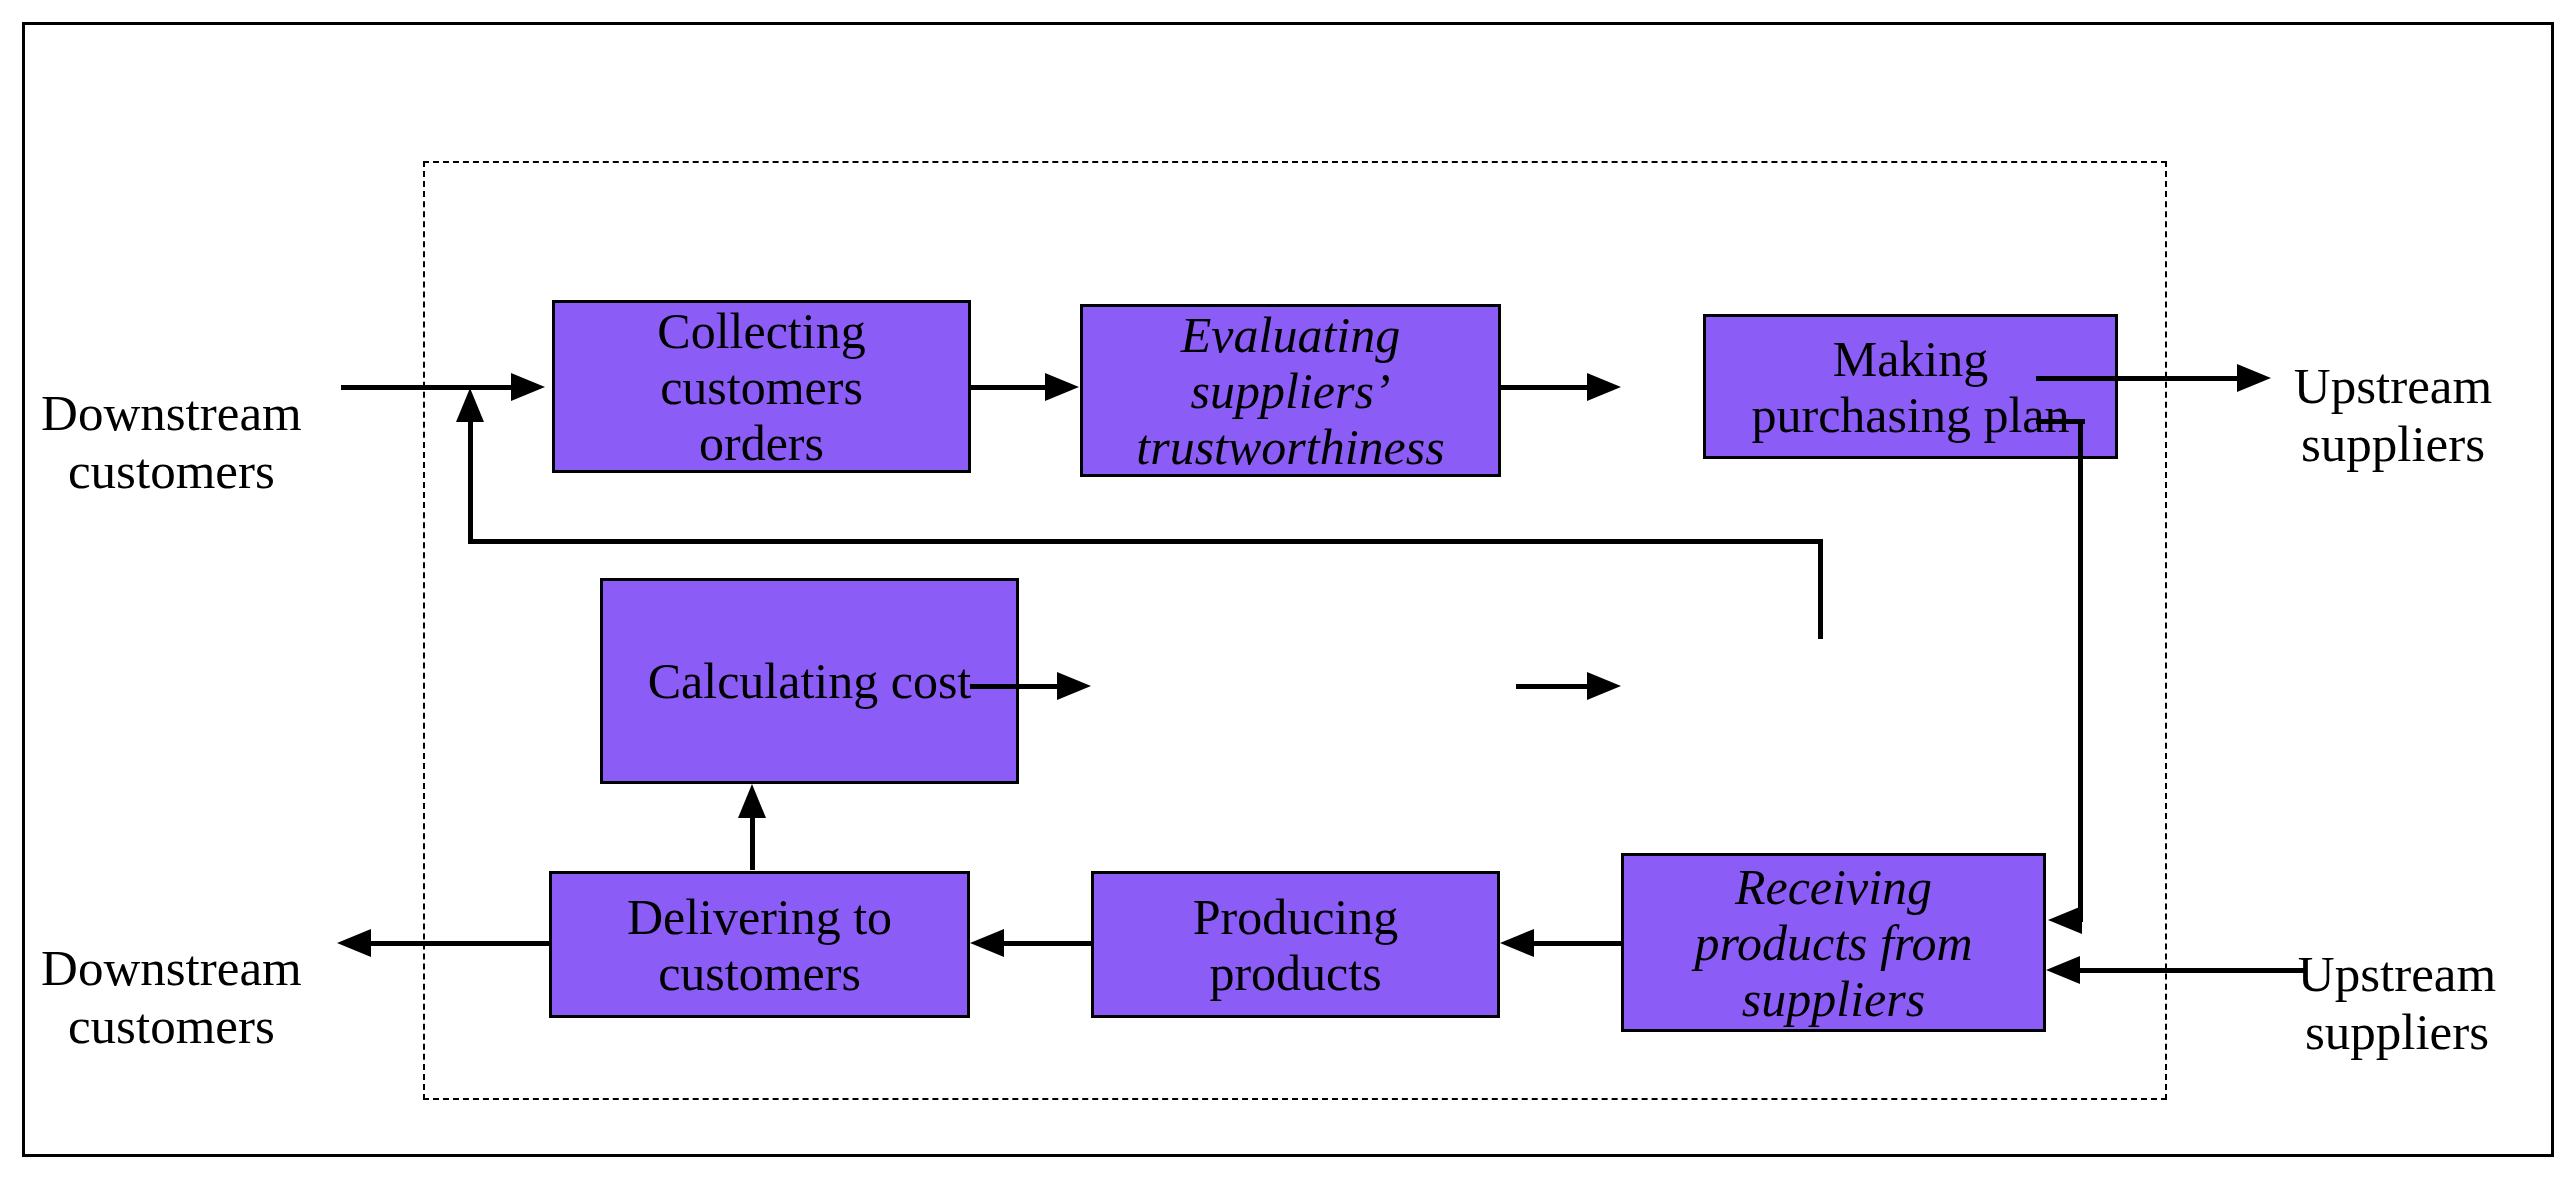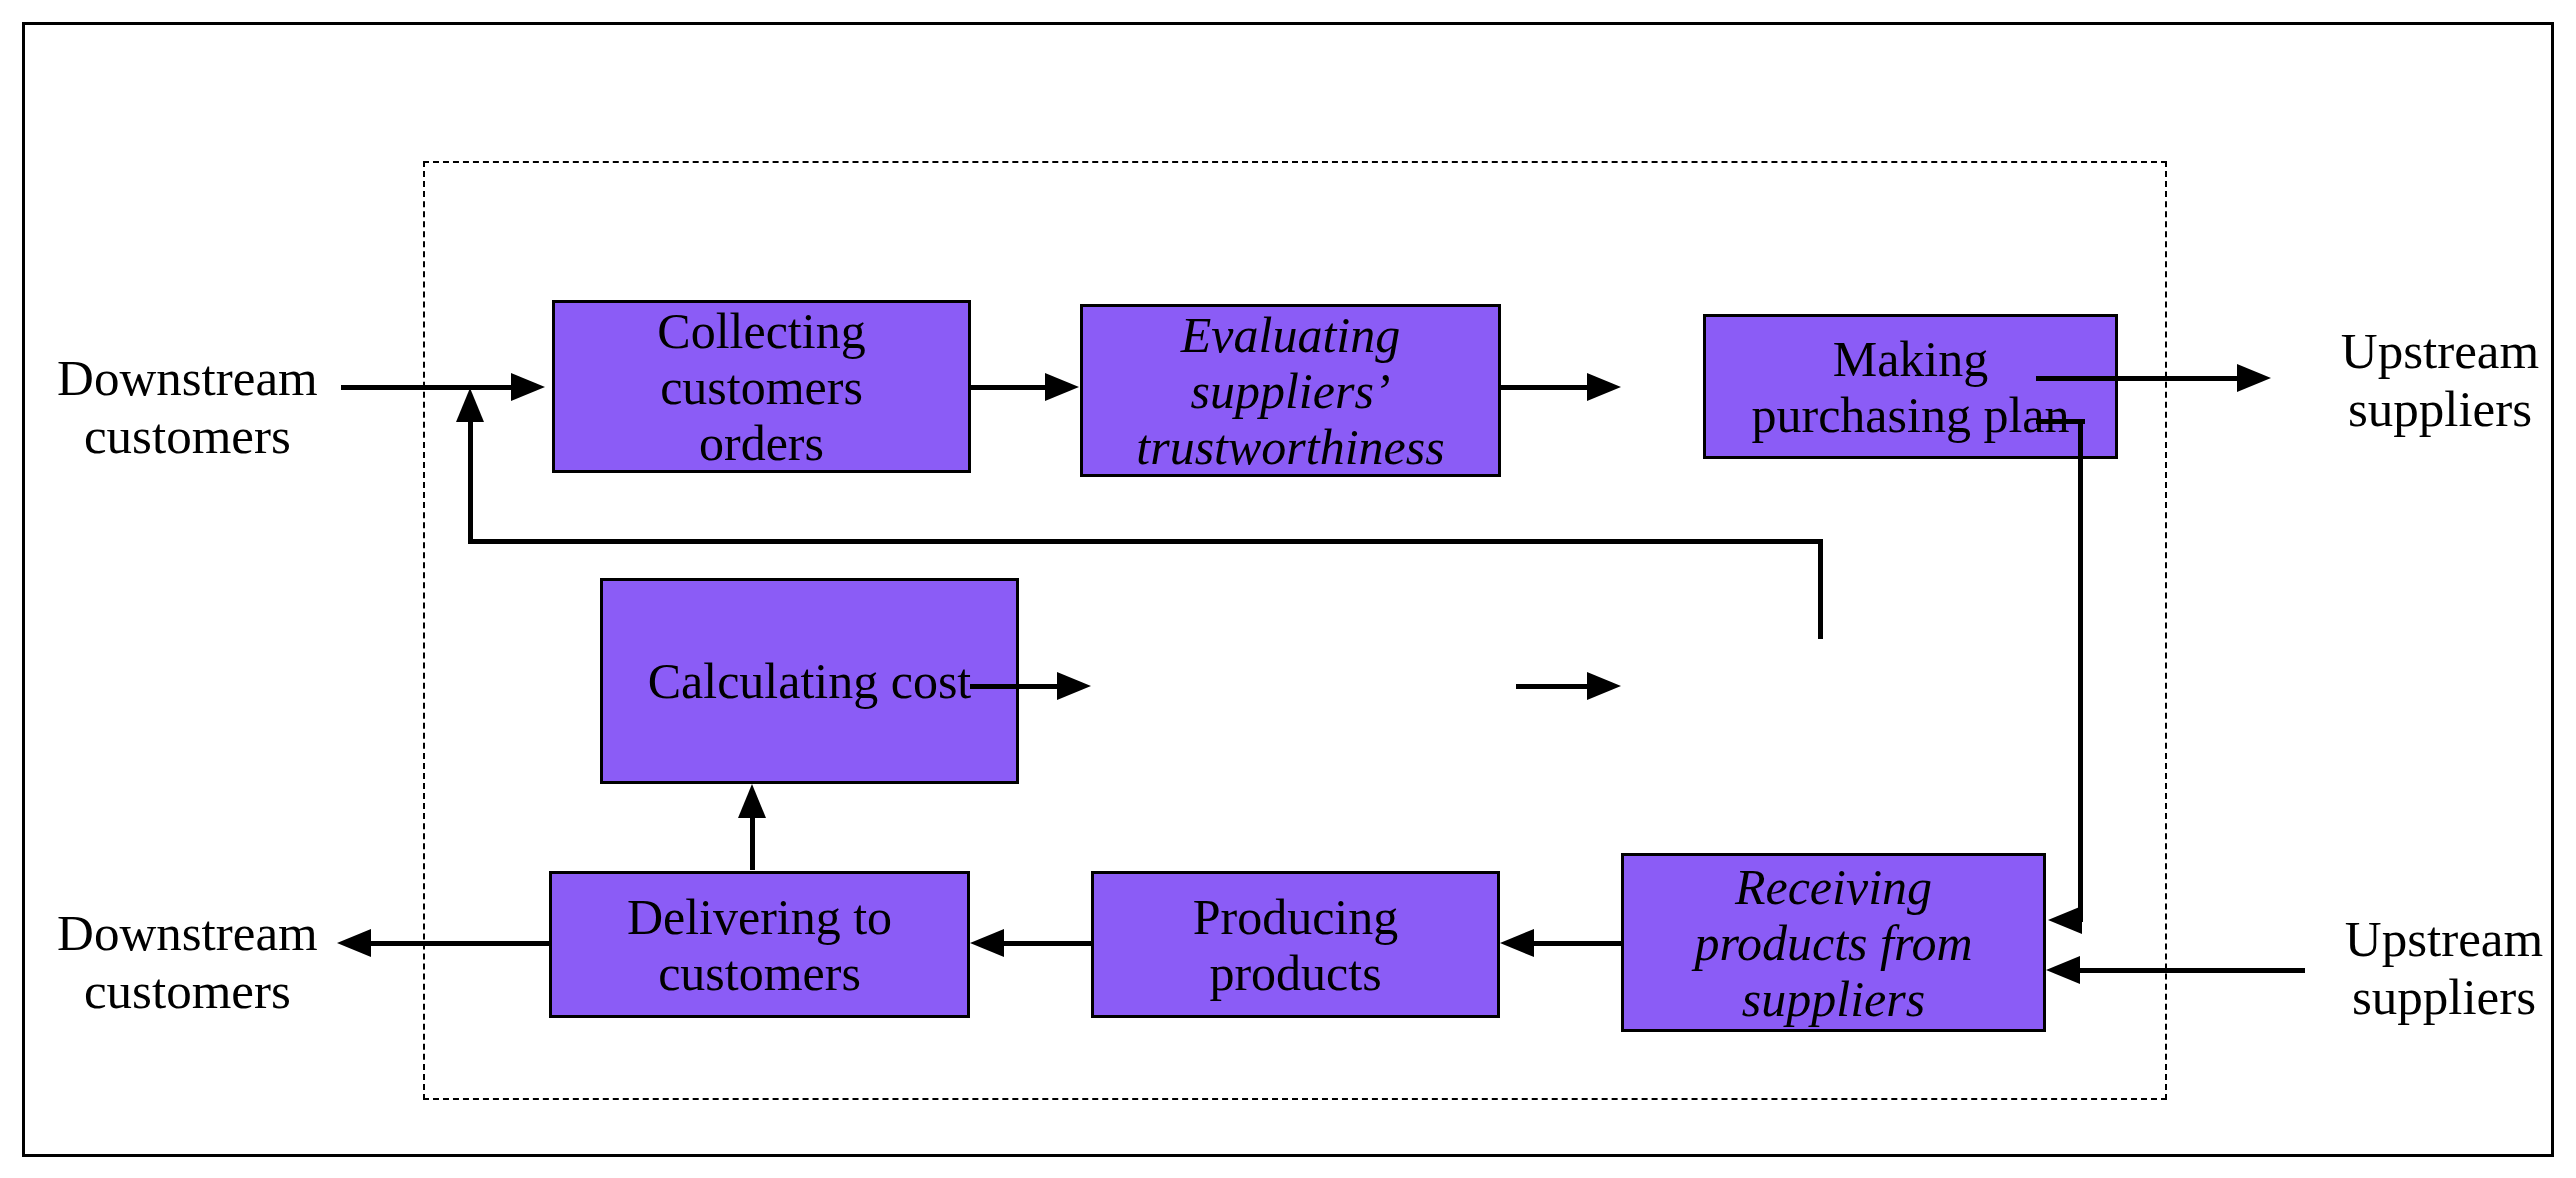--- a/index.html
+++ b/index.html
@@ -19,22 +19,22 @@
     position:absolute;left:423px;top:161px;width:1744px;height:939px;
     border:2.3px dashed #000;box-sizing:border-box;
   }
   .node{
     position:absolute;border:3.1px solid #000;box-sizing:border-box;
     display:flex;align-items:center;justify-content:center;
     text-align:center;font-size:50px;line-height:1.12;background:#8b5cf6;
   }
   .node span{display:inline-block;}
   .ext-label{
-    position:absolute;display:flex;align-items:center;justify-content:flex-end;
-    text-align:center;font-size:51px;line-height:1.12;
+    position:absolute;display:flex;align-items:center;justify-content:flex-start;
+    text-align:center;font-size:51px;line-height:1.12;margin-top:35px;
   }
   .ext-label span{display:inline-block;}
   .line{position:absolute;background:#000;}
   .ah{position:absolute;width:0;height:0;}
   .ah.right{border-top:14px solid transparent;border-bottom:14px solid transparent;border-left:34px solid #000;}
   .ah.left{border-top:14px solid transparent;border-bottom:14px solid transparent;border-right:34px solid #000;}
   .ah.up{border-left:14px solid transparent;border-right:14px solid transparent;border-bottom:34px solid #000;}
 </style>
 </head>
 <body>

